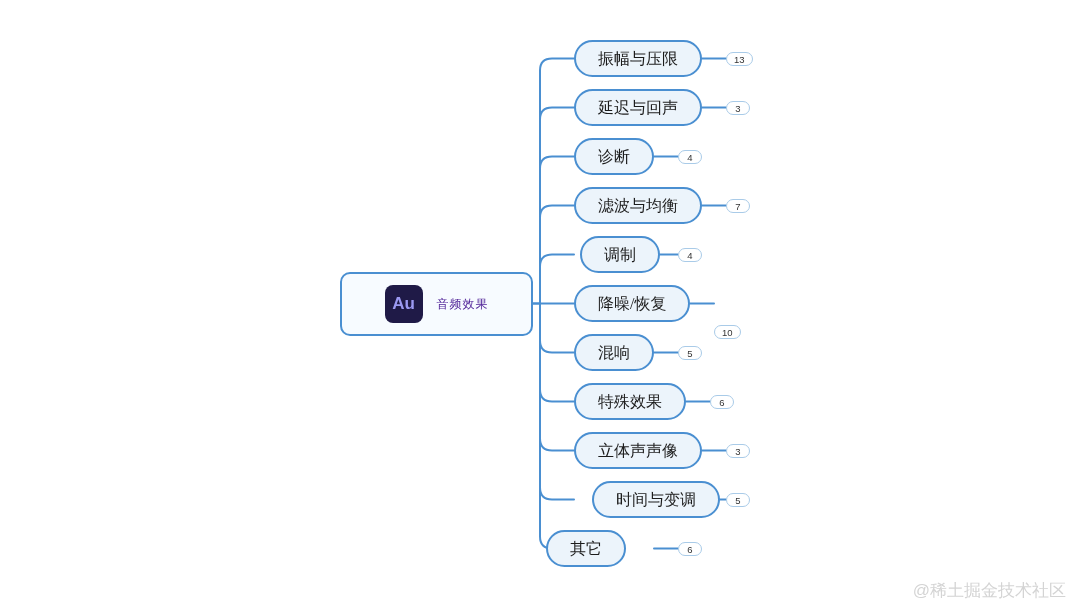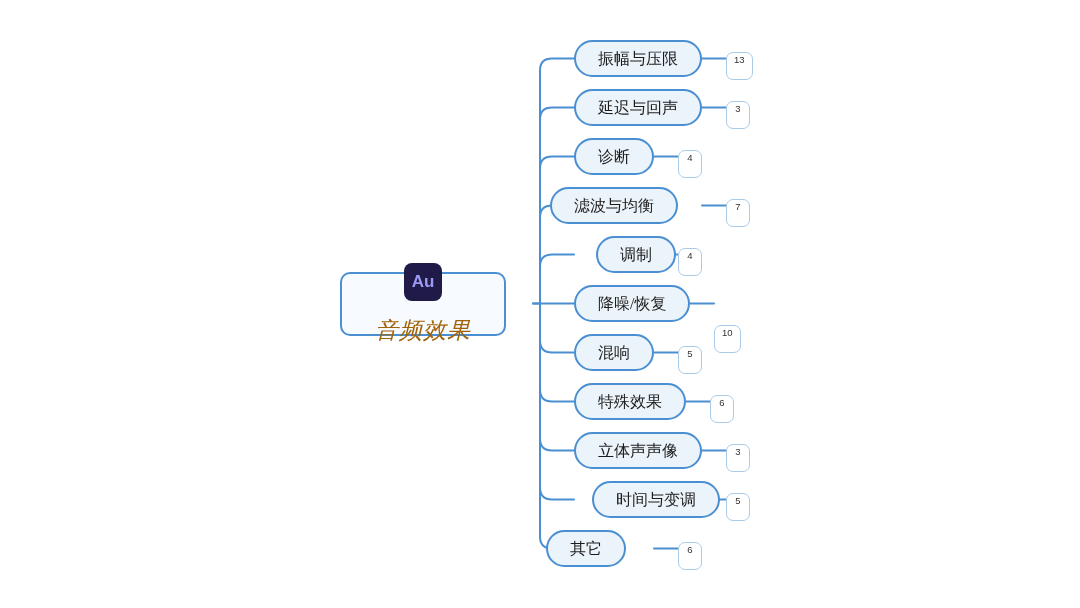--- a/index.html
+++ b/index.html
@@ -21,71 +21,69 @@
   }
   #connectors path {
     fill: none;
     stroke: #4a8fd1;
     stroke-width: 2;
     stroke-linecap: round;
   }
   .root-node {
     position: absolute;
     left: 340px; top: 272px;
-    width: 166px; height: 64px;
+    width: 193px; height: 64px;
     box-sizing: border-box;
     background: #f7fbff;
     border: 2px solid #4a8fd1;
     border-radius: 10px;
     display: flex;
     align-items: center;
     justify-content: center;
     gap: 14px;
     z-index: 2;
     cursor: pointer;
-    flex-direction: column;
   }
   .au-logo {
     width: 38px; height: 38px;
     background: #1f1a47;
     border-radius: 8px;
     color: #9b99f2;
     font-weight: bold;
     font-size: 17px;
     display: flex;
     align-items: center;
     justify-content: center;
     flex: 0 0 auto;
   }
   .root-label {
-    font-size: 23px;
-    color: #a16207;
+    font-size: 12px;
+    color: #4c1d95;
     letter-spacing: 1px;
     white-space: nowrap;
-    font-style: italic;
   }
   .branch-node {
     position: absolute;
     height: 37px;
     line-height: 33px;
     box-sizing: border-box;
     padding: 0 22px;
     background: #ecf4fb;
     border: 2px solid #4a8fd1;
     border-radius: 18.5px;
     font-size: 16px;
     color: #1c1c1c;
     white-space: nowrap;
     z-index: 2;
     cursor: pointer;
     font-family: Liberation Serif, serif;
   }
   .badge {
     position: absolute;
-    height: 28px;
+    height: 14px;
     line-height: 13px;
     box-sizing: border-box;
     min-width: 24px;
     padding: 0 7px;
     background: #ffffff;
     border: 1px solid #a9cbe8;
     border-radius: 7px;
     font-size: 9.5px;
     color: #333333;
     text-align: center;
@@ -137,32 +135,33 @@
     <span class="root-label">音频效果</span>
   </div>
 
   <div id="branches">
       <div class="branch-node" style="left: 574px; top: 40px;">振幅与压限</div>
       <div class="badge" style="left: 726px; top: 51.5px;">13</div>
       <div class="branch-node" style="left: 574px; top: 89px;">延迟与回声</div>
       <div class="badge" style="left: 726px; top: 100.5px;">3</div>
       <div class="branch-node" style="left: 574px; top: 138px;">诊断</div>
       <div class="badge" style="left: 678px; top: 149.5px;">4</div>
-      <div class="branch-node" style="left: 550px; top: 187px;">滤波与均衡</div>
+      <div class="branch-node" style="left: 574px; top: 187px;">滤波与均衡</div>
       <div class="badge" style="left: 726px; top: 198.5px;">7</div>
-      <div class="branch-node" style="left: 596px; top: 236px;">调制</div>
+      <div class="branch-node" style="left: 580px; top: 236px;">调制</div>
       <div class="badge" style="left: 678px; top: 247.5px;">4</div>
       <div class="branch-node" style="left: 574px; top: 285px;">降噪/恢复</div>
       <div class="badge" style="left: 714px; top: 296.5px; margin-top: 28px;">10</div>
       <div class="branch-node" style="left: 574px; top: 334px;">混响</div>
       <div class="badge" style="left: 678px; top: 345.5px;">5</div>
       <div class="branch-node" style="left: 574px; top: 383px; text-align: center;">特殊效果</div>
       <div class="badge" style="left: 710px; top: 394.5px;">6</div>
       <div class="branch-node" style="left: 574px; top: 432px; text-align: center;">立体声声像</div>
       <div class="badge" style="left: 726px; top: 443.5px;">3</div>
       <div class="branch-node" style="left: 592px; top: 481px;">时间与变调</div>
       <div class="badge" style="left: 726px; top: 492.5px;">5</div>
       <div class="branch-node" style="left: 546px; top: 530px;">其它</div>
       <div class="badge" style="left: 678px; top: 541.5px;">6</div>
     </div>
 
+  <div class="watermark">@稀土掘金技术社区</div>
 
 </div>
 
 </body></html>

